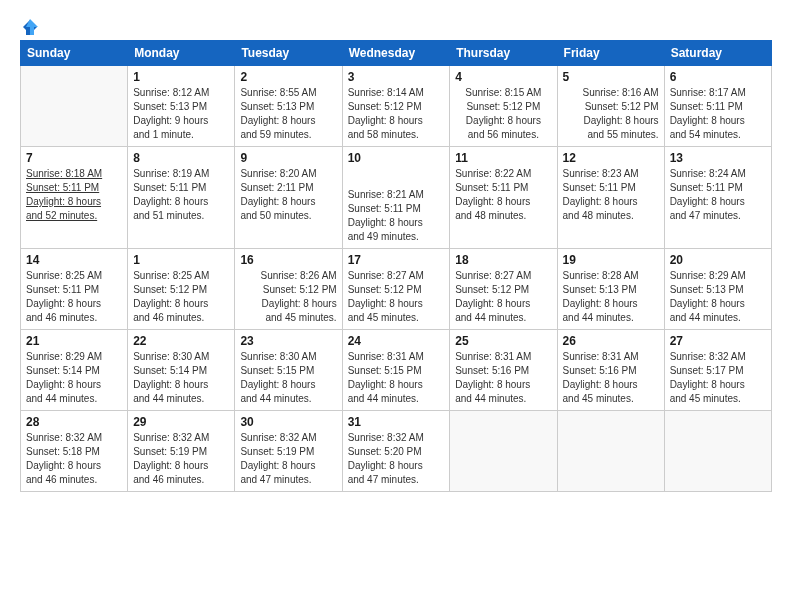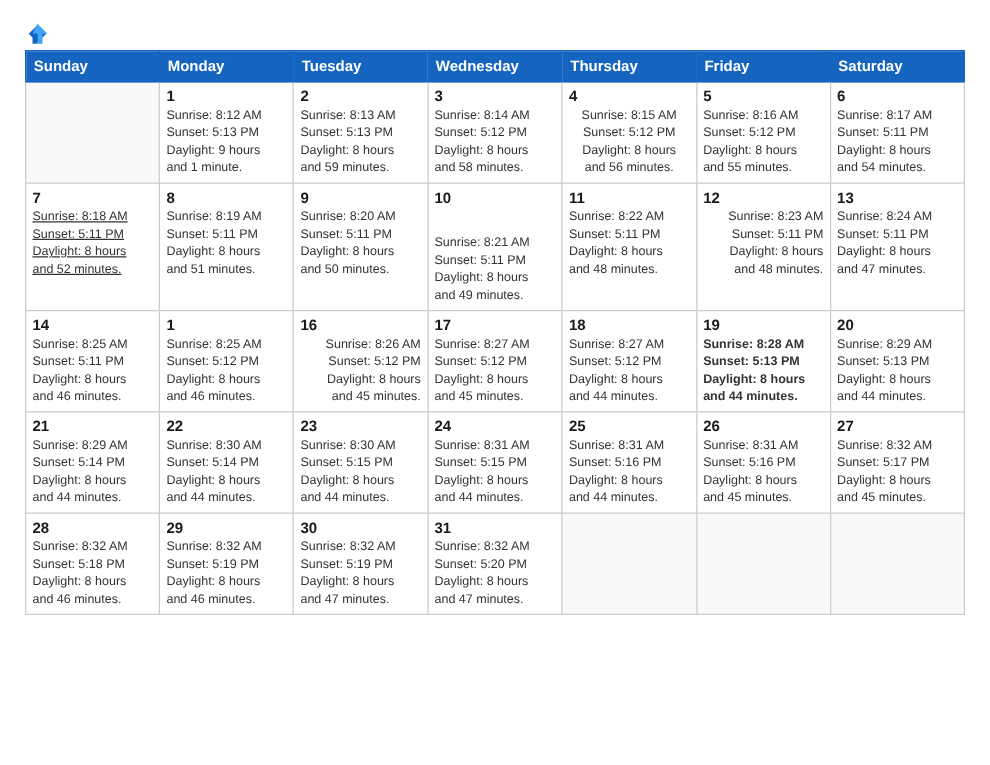--- a/index.html
+++ b/index.html
@@ -121,42 +121,42 @@
           <td class="empty"></td>
           <td>
             <span class="day-num">1</span>
             <div class="day-info" style="white-space: pre-line;">Sunrise: 8:12 AM
 Sunset: 5:13 PM
 Daylight: 9 hours
 and 1 minute.</div>
           </td>
           <td>
             <span class="day-num">2</span>
-            <div class="day-info" style="white-space: pre-line;">Sunrise: 8:13 AM
+            <div class="day-info" style="white-space: pre-line;">Sunrise: 8:55 AM
 Sunset: 5:13 PM
 Daylight: 8 hours
 and 59 minutes.</div>
           </td>
           <td>
             <span class="day-num">3</span>
             <div class="day-info" style="white-space: pre-line;">Sunrise: 8:14 AM
 Sunset: 5:12 PM
 Daylight: 8 hours
 and 58 minutes.</div>
           </td>
           <td>
             <span class="day-num">4</span>
             <div class="day-info" style="white-space: pre-line; text-align: center;">Sunrise: 8:15 AM
 Sunset: 5:12 PM
 Daylight: 8 hours
 and 56 minutes.</div>
           </td>
           <td>
             <span class="day-num">5</span>
-            <div class="day-info" style="white-space: pre-line;">Sunrise: 8:16 AM
+            <div class="day-info" style="white-space: pre-line; text-align: right;">Sunrise: 8:16 AM
 Sunset: 5:12 PM
 Daylight: 8 hours
 and 55 minutes.</div>
           </td>
           <td>
             <span class="day-num">6</span>
             <div class="day-info" style="white-space: pre-line;">Sunrise: 8:17 AM
 Sunset: 5:11 PM
 Daylight: 8 hours
 and 54 minutes.</div>
@@ -173,41 +173,41 @@
           <td>
             <span class="day-num">8</span>
             <div class="day-info" style="white-space: pre-line;">Sunrise: 8:19 AM
 Sunset: 5:11 PM
 Daylight: 8 hours
 and 51 minutes.</div>
           </td>
           <td>
             <span class="day-num">9</span>
             <div class="day-info" style="white-space: pre-line;">Sunrise: 8:20 AM
-Sunset: 5:11 PM
+Sunset: 2:11 PM
 Daylight: 8 hours
 and 50 minutes.</div>
           </td>
           <td>
             <span class="day-num">10</span>
             <div class="day-info" style="white-space: pre-line; margin-top: 23px;">Sunrise: 8:21 AM
 Sunset: 5:11 PM
 Daylight: 8 hours
 and 49 minutes.</div>
           </td>
           <td>
             <span class="day-num">11</span>
             <div class="day-info" style="white-space: pre-line;">Sunrise: 8:22 AM
 Sunset: 5:11 PM
 Daylight: 8 hours
 and 48 minutes.</div>
           </td>
           <td>
             <span class="day-num">12</span>
-            <div class="day-info" style="white-space: pre-line; text-align: right;">Sunrise: 8:23 AM
+            <div class="day-info" style="white-space: pre-line;">Sunrise: 8:23 AM
 Sunset: 5:11 PM
 Daylight: 8 hours
 and 48 minutes.</div>
           </td>
           <td>
             <span class="day-num">13</span>
             <div class="day-info" style="white-space: pre-line;">Sunrise: 8:24 AM
 Sunset: 5:11 PM
 Daylight: 8 hours
 and 47 minutes.</div>
@@ -244,21 +244,21 @@
           </td>
           <td>
             <span class="day-num">18</span>
             <div class="day-info" style="white-space: pre-line;">Sunrise: 8:27 AM
 Sunset: 5:12 PM
 Daylight: 8 hours
 and 44 minutes.</div>
           </td>
           <td>
             <span class="day-num">19</span>
-            <div class="day-info" style="white-space: pre-line; font-weight: bold;">Sunrise: 8:28 AM
+            <div class="day-info" style="white-space: pre-line;">Sunrise: 8:28 AM
 Sunset: 5:13 PM
 Daylight: 8 hours
 and 44 minutes.</div>
           </td>
           <td>
             <span class="day-num">20</span>
             <div class="day-info" style="white-space: pre-line;">Sunrise: 8:29 AM
 Sunset: 5:13 PM
 Daylight: 8 hours
 and 44 minutes.</div>

